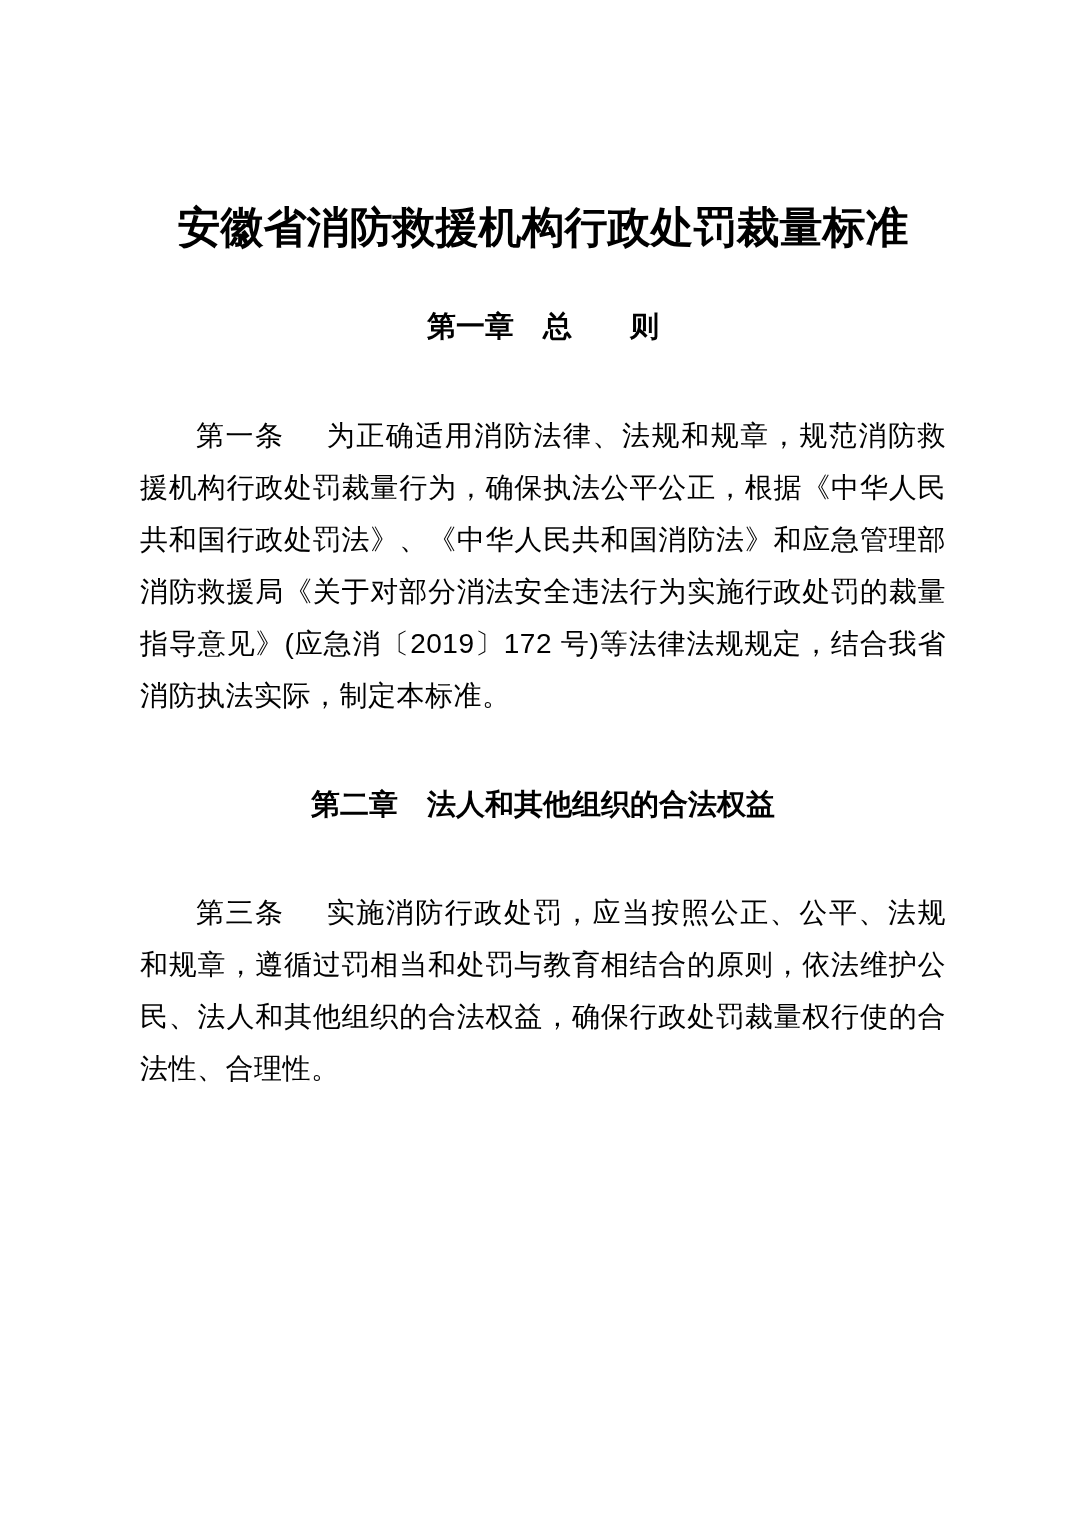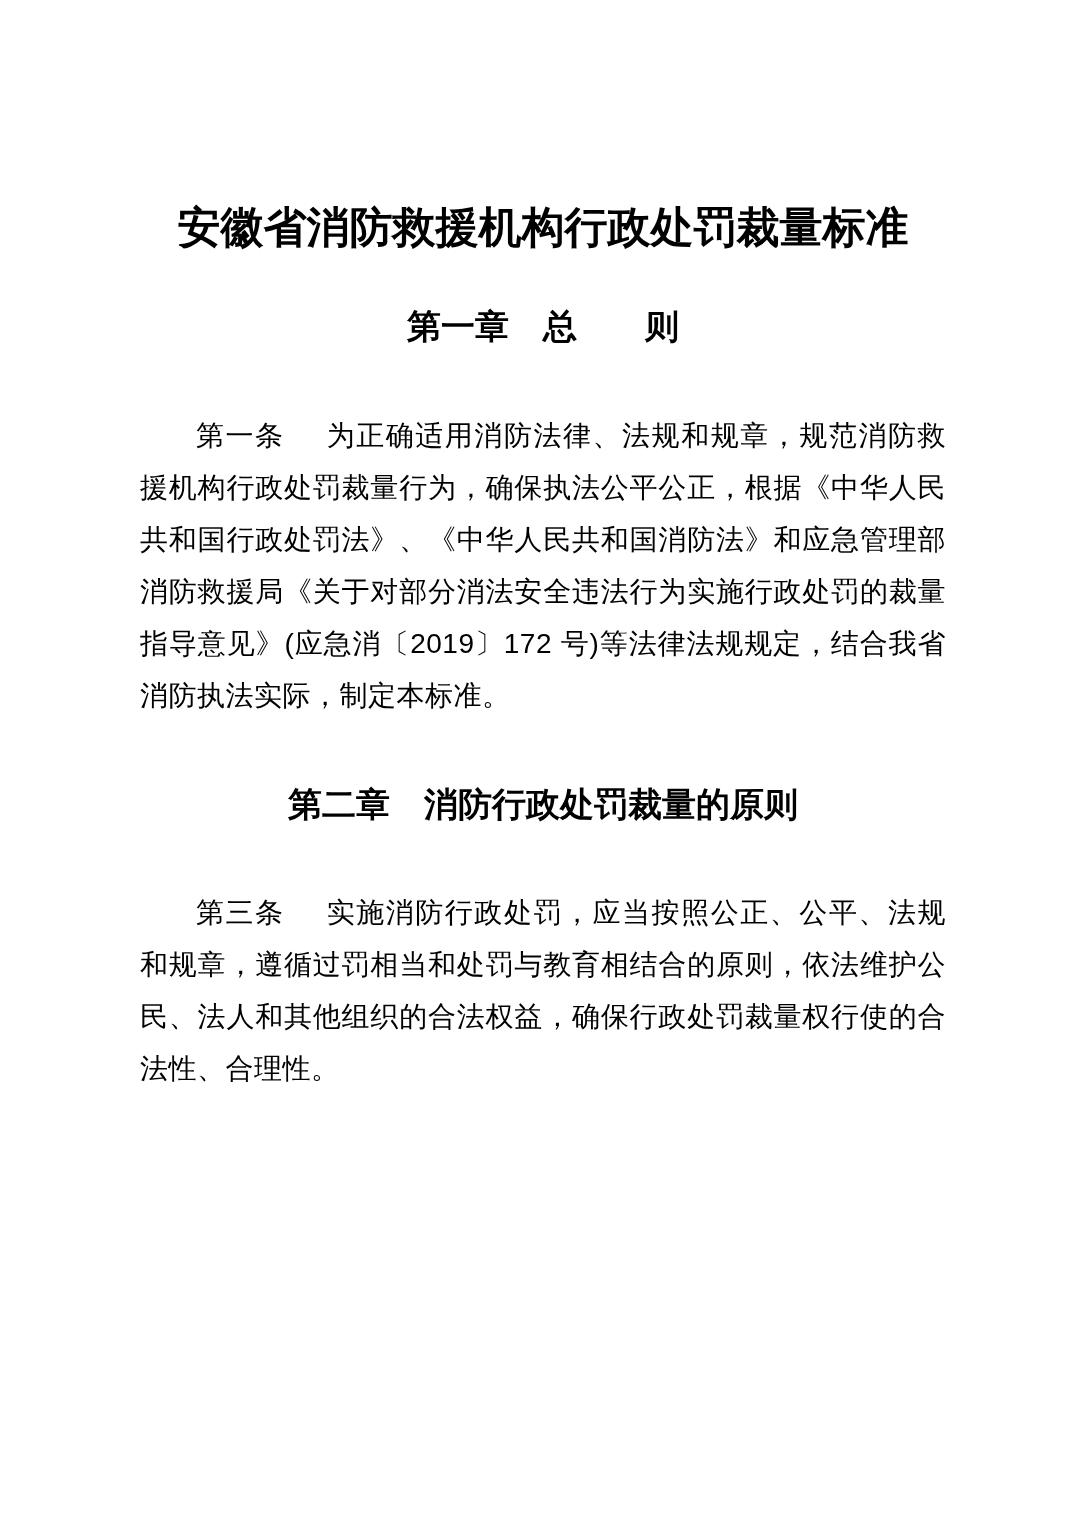--- a/index.html
+++ b/index.html
@@ -24,21 +24,21 @@
     font-family: "Liberation Serif", serif;
     font-weight: bold;
     font-size: 43px;
     line-height: 60px;
     text-align: center;
     letter-spacing: 0px;
     white-space: nowrap;
   }
   .chapter-heading {
     margin: 50px 0 0 0;
-    font-size: 34px;
+    font-size: 29px;
     line-height: 36px;
     font-weight: 600;
     text-align: center;
     font-family: "Liberation Sans", sans-serif;
   }
   .chapter-heading.second {
     margin-top: 64px;
   }
   .articles {
     margin-top: 66px;
@@ -119,21 +119,21 @@
 
     <h1 class="doc-title">安徽省消防救援机构行政处罚裁量标准</h1>
 
     <h2 class="chapter-heading">第一章　总　　则</h2>
 
     <div class="articles">
       <p class="article"><span class="article-label">第一条</span><span>为正确适用消防法律、法规和规章，规范消防救援机构行政处罚裁量行为，确保执法公平公正，根据《中华人民共和国行政处罚法》、《中华人民共和国消防法》和应急管理部消防救援局《关于对部分消法安全违法行为实施行政处罚的裁量指导意见》(应急消〔2019〕172 号)等法律法规规定，结合我省消防执法实际，制定本标准。</span></p>
 
     </div>
 
-    <h2 class="chapter-heading second">第二章　消防行政处罚裁量的原则</h2>
+    <h2 class="chapter-heading second">第二章　法人和其他组织的合法权益</h2>
 
     <div class="articles second">
       <p class="article"><span class="article-label">第三条</span><span>实施消防行政处罚，应当按照公正、公平、法规和规章，遵循过罚相当和处罚与教育相结合的原则，依法维护公民、法人和其他组织的合法权益，确保行政处罚裁量权行使的合法性、合理性。</span></p>
     </div>
 
   </div>
 
   <div class="page-number">–3–</div>
 
   <div class="footer-watermark">

